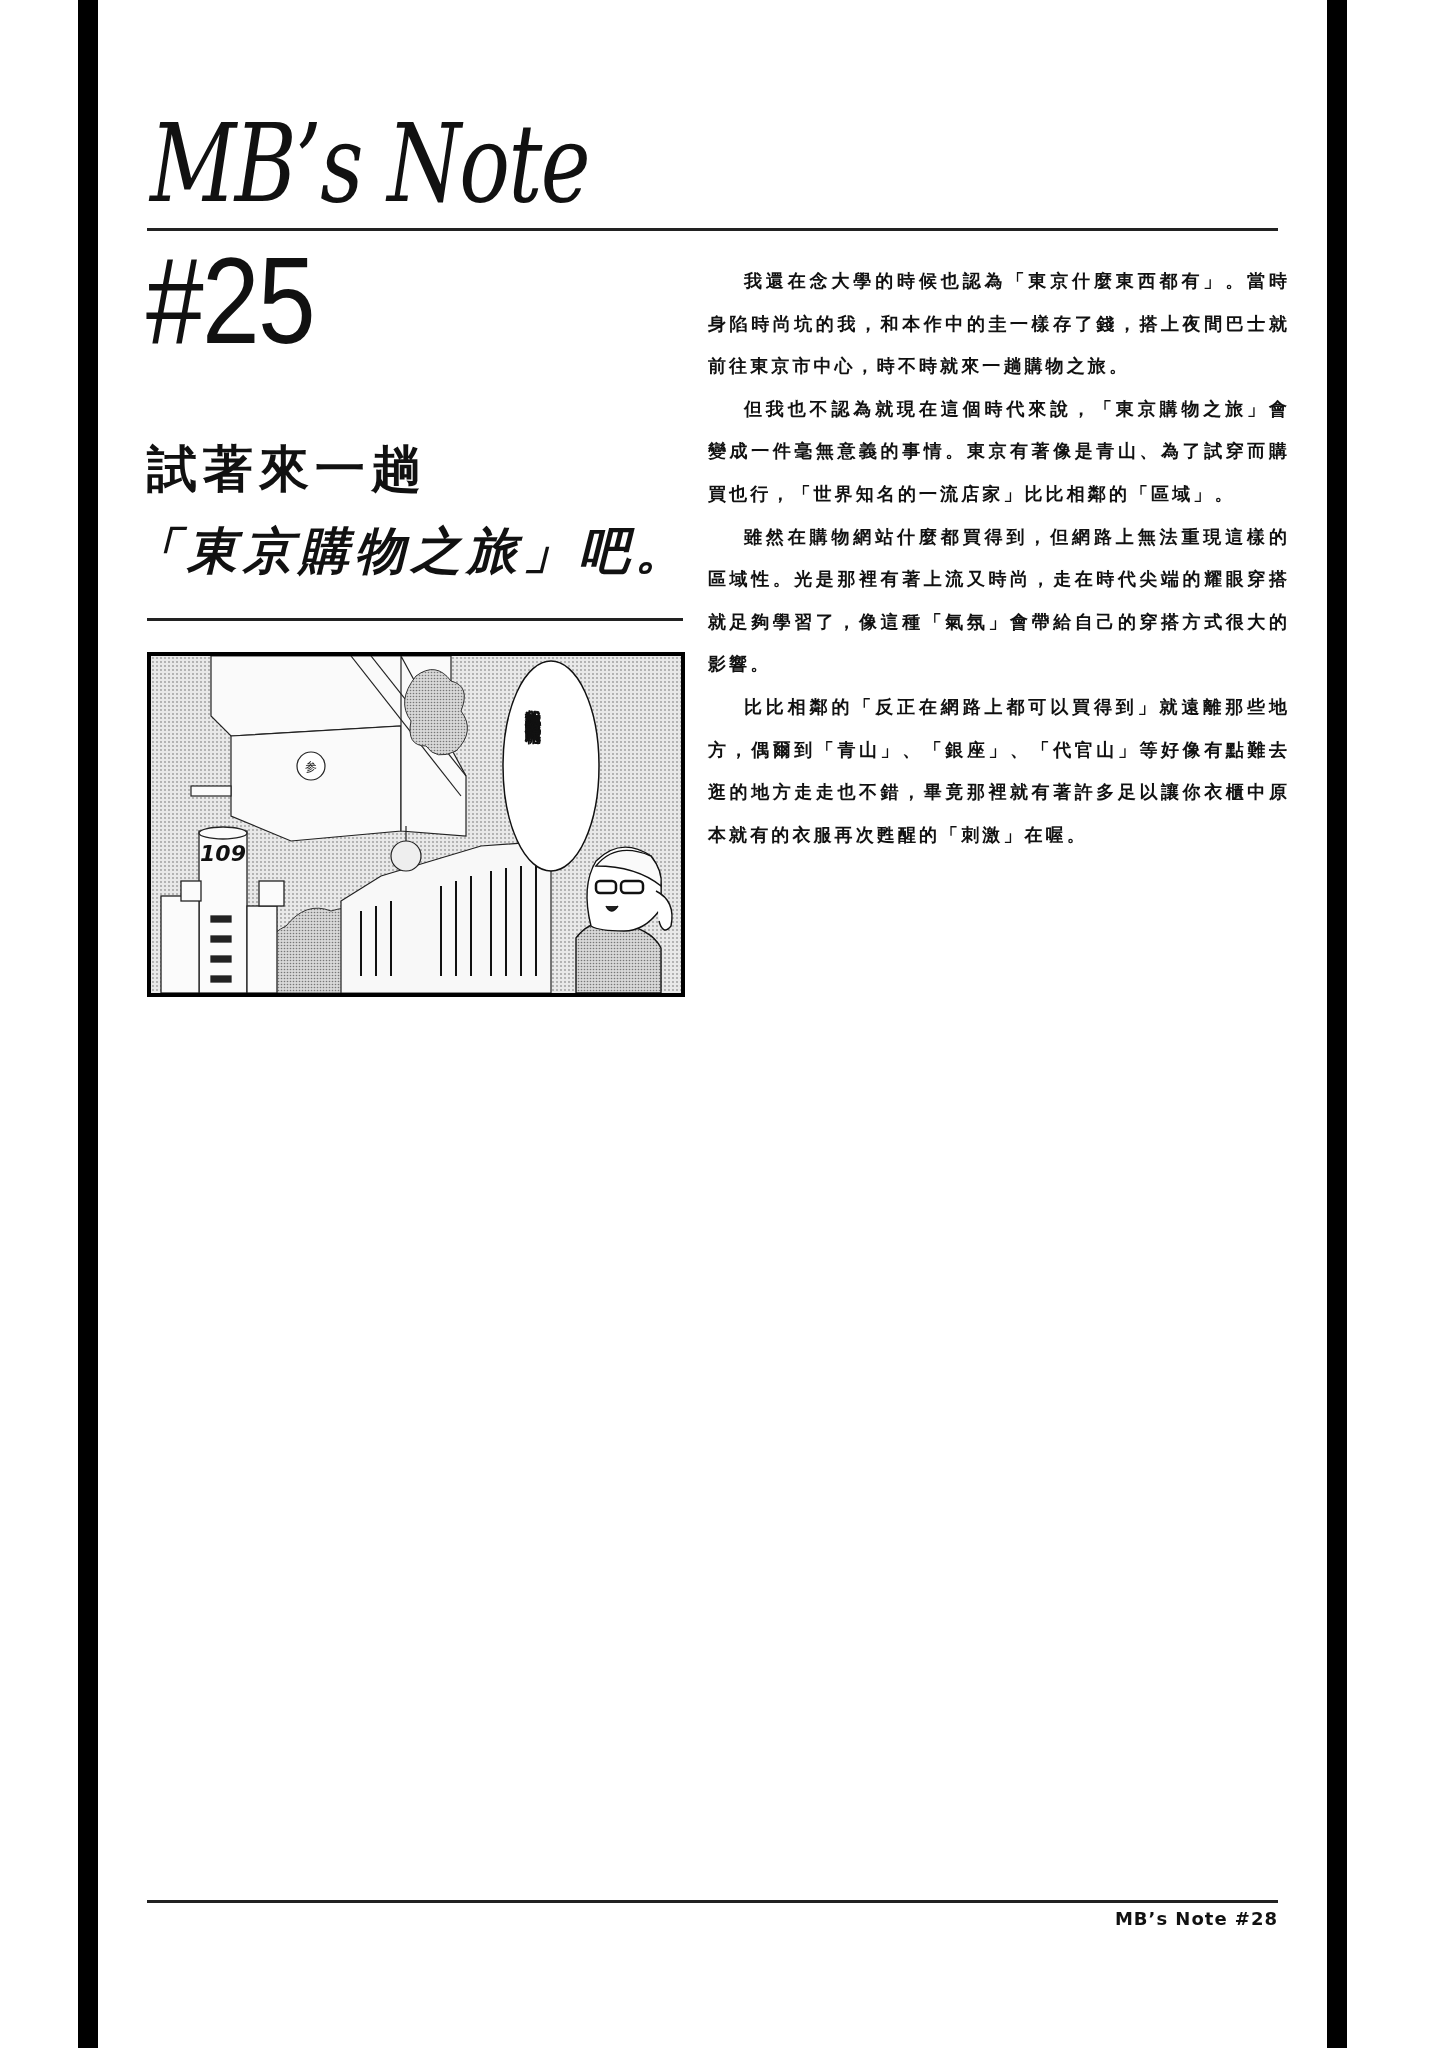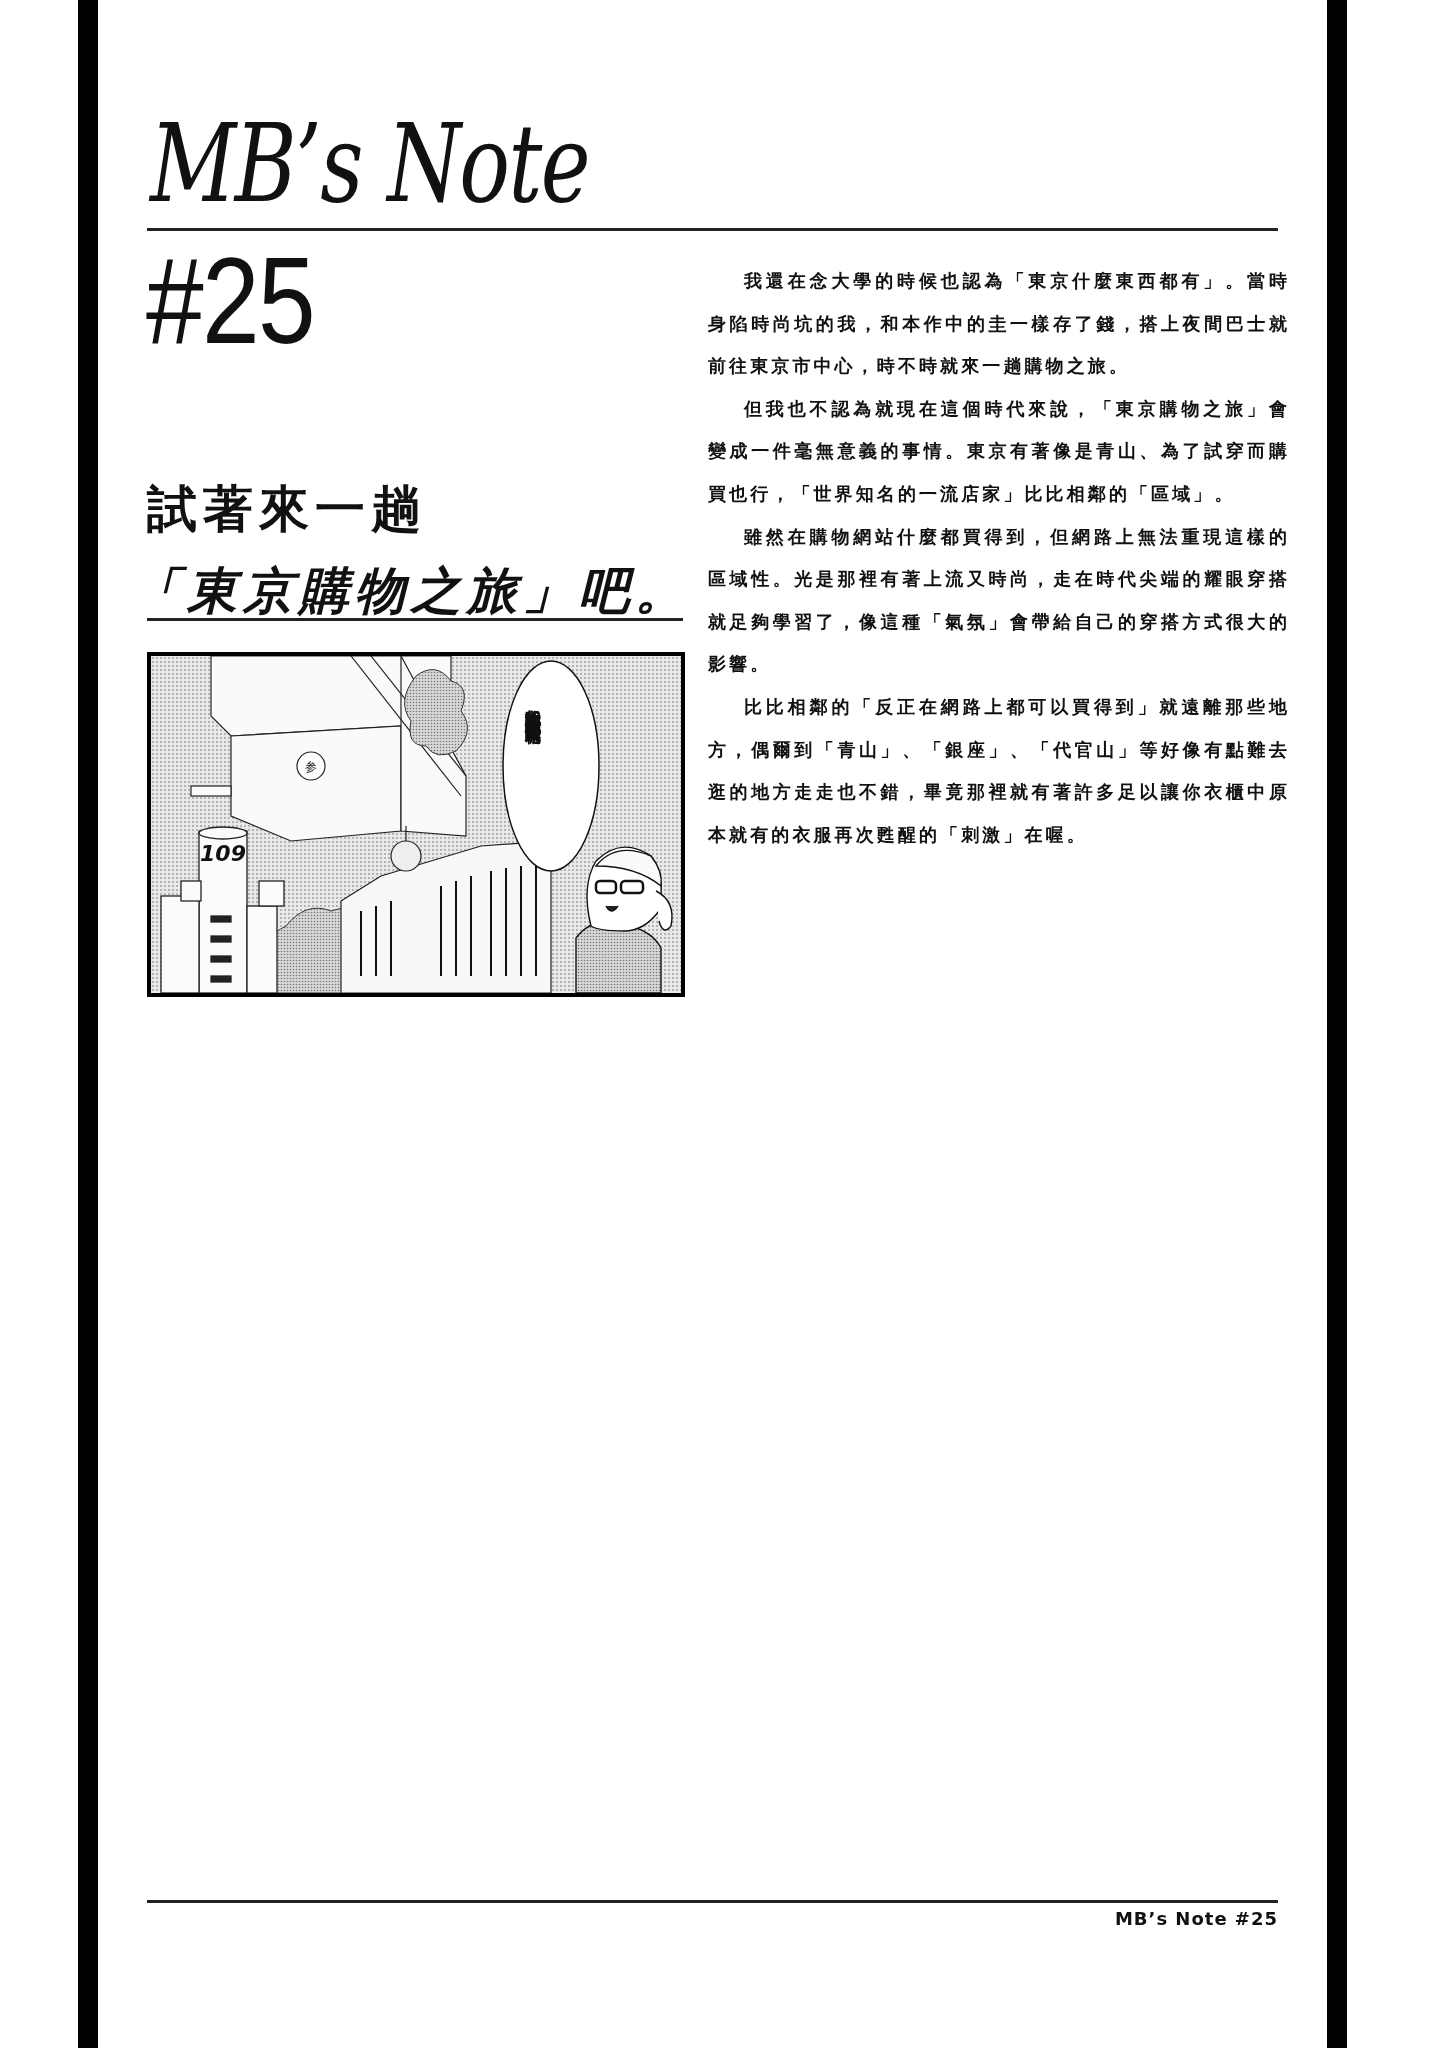--- a/index.html
+++ b/index.html
@@ -22,21 +22,21 @@
   .rule.top { left: 147px; top: 228px; width: 1131px; }
   .rule.heading { left: 147px; top: 618px; width: 536px; }
   .rule.footer { left: 147px; top: 1900px; width: 1131px; }
 
   .issue-number {
     position: absolute; left: 146px; top: 240px; font-size: 122px; line-height: 1;
     font-family: "Liberation Sans", sans-serif; font-weight: normal; letter-spacing: -2px;
     transform: scaleX(0.85); transform-origin: left top;
   }
   .heading {
-    position: absolute; left: 147px; top: 468px; width: 560px;
+    position: absolute; left: 147px; top: 428px; width: 560px;
     font-size: 50px; font-weight: bold; line-height: 82px; letter-spacing: 6px;
     font-family: "DejaVu Sans", sans-serif;
   }
   .heading .l1 { display: block; padding-left: 0; }
   .heading .l2 { display: block; margin-left: -16px; font-style: italic; }
 
   .panel {
     position: absolute; left: 147px; top: 652px; width: 530px; height: 337px;
     border: 4px solid #000; background: #f3f3f3; overflow: hidden;
   }
@@ -154,13 +154,13 @@
 </div>
 
 <div class="body-text">
   <p>我還在念大學的時候也認為「東京什麼東西都有」。當時身陷時尚坑的我，和本作中的圭一樣存了錢，搭上夜間巴士就前往東京市中心，時不時就來一趟購物之旅。</p>
   <p>但我也不認為就現在這個時代來說，「東京購物之旅」會變成一件毫無意義的事情。東京有著像是青山、為了試穿而購買也行，「世界知名的一流店家」比比相鄰的「區域」。</p>
   <p>雖然在購物網站什麼都買得到，但網路上無法重現這樣的區域性。光是那裡有著上流又時尚，走在時代尖端的耀眼穿搭就足夠學習了，像這種「氣氛」會帶給自己的穿搭方式很大的影響。</p>
   <p>比比相鄰的「反正在網路上都可以買得到」就遠離那些地方，偶爾到「青山」、「銀座」、「代官山」等好像有點難去逛的地方走走也不錯，畢竟那裡就有著許多足以讓你衣櫃中原本就有的衣服再次甦醒的「刺激」在喔。</p>
 </div>
 
 <div class="rule footer"></div>
-<div class="footer-label">MB’s Note #25</div>
+<div class="footer-label">MB’s Note #28</div>
 
 </body></html>

